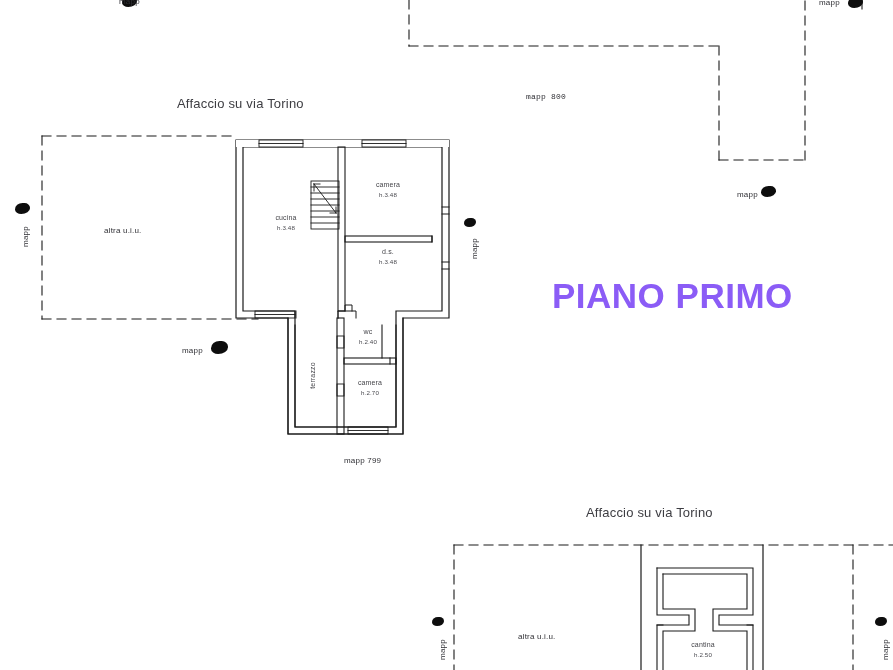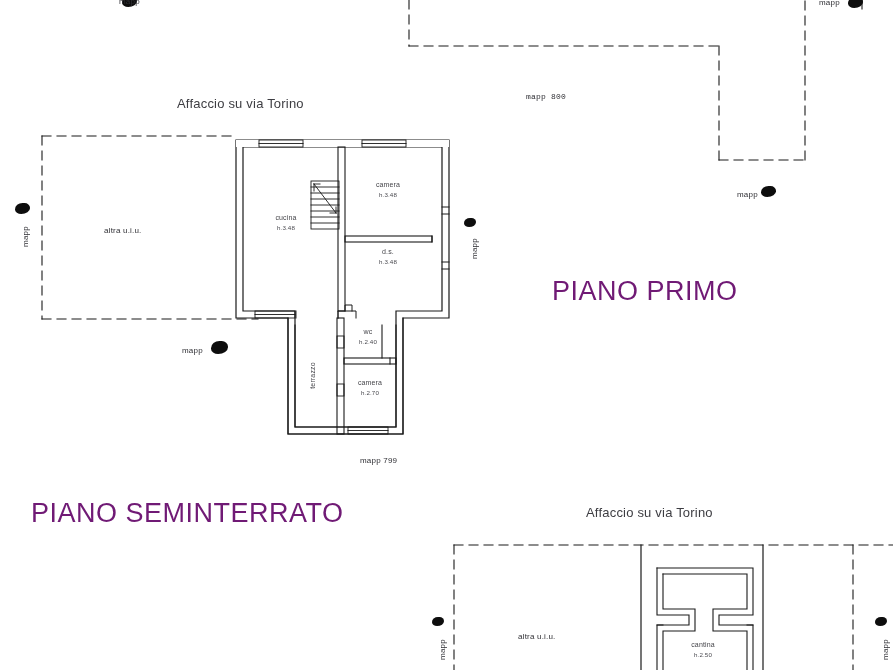--- a/index.html
+++ b/index.html
@@ -21,24 +21,24 @@
   svg.plan {
     position: absolute;
     left: 0;
     top: 0;
     width: 893px;
     height: 670px;
   }
   .floor-title {
     position: absolute;
     font-family: "Liberation Sans", sans-serif;
-    font-weight: 400;
-    font-size: 27px;
+    font-weight: 700;
+    font-size: 35px;
     letter-spacing: 0.5px;
-    color: #701a75;
+    color: #8b5cf6;
     white-space: nowrap;
   }
   #title-piano-primo { left: 552px; top: 276px; }
   #title-piano-seminterrato { left: 31px; top: 498px; }
 
   .note {
     position: absolute;
     font-family: "Liberation Sans", sans-serif;
     color: #3a3a3a;
     white-space: nowrap;
@@ -223,21 +223,21 @@
         <path d="M753 625 L747 625"></path>
       </g>
 
     </g>
   </svg>
 
   <div class="note street-note" style="left:177px; top:96px;">Affaccio su via Torino</div>
 
   <div class="note mapp-note" style="left:104px; top:226px;">altra u.i.u.</div>
 
-  <div class="note mapp-note" style="left:354px; top:456px;padding-left:6px;">mapp 799</div>
+  <div class="note mapp-note" style="left:338px; top:456px;padding-left:6px;">mapp 799</div>
 
   <div class="note mapp-note" style="left:526px; top:92px;font-family:Liberation Mono, monospace;">mapp 800</div>
 
   <div class="note mapp-note" style="left:182px; top:346px;">mapp</div>
   <div class="blob lg" style="left:211px; top:341px;"></div>
 
   <div class="note mapp-note" style="left:737px; top:190px;">mapp</div>
   <div class="blob" style="left:761px; top:186px;"></div>
 
   <div class="note mapp-note" style="left:819px; top:-2px;">mapp</div>
@@ -291,15 +291,14 @@
   <div class="note mapp-note vert rot-90ccw" style="left:875px; top:645px;">mapp</div>
   <div class="blob sm" style="left:875px; top:617px;"></div>
 
   <div class="room-label" style="left:679px; top:641px; width:48px;">
     <span>cantina</span>
     <span class="h">h.2.50</span>
   </div>
 
   <div class="floor-title" id="title-piano-primo">PIANO PRIMO</div>
 
-  <div class="floor-title" id="title-piano-seminterrato">PIANO SEMINTERRATO</div>
 
 </div>
 
 </body></html>

